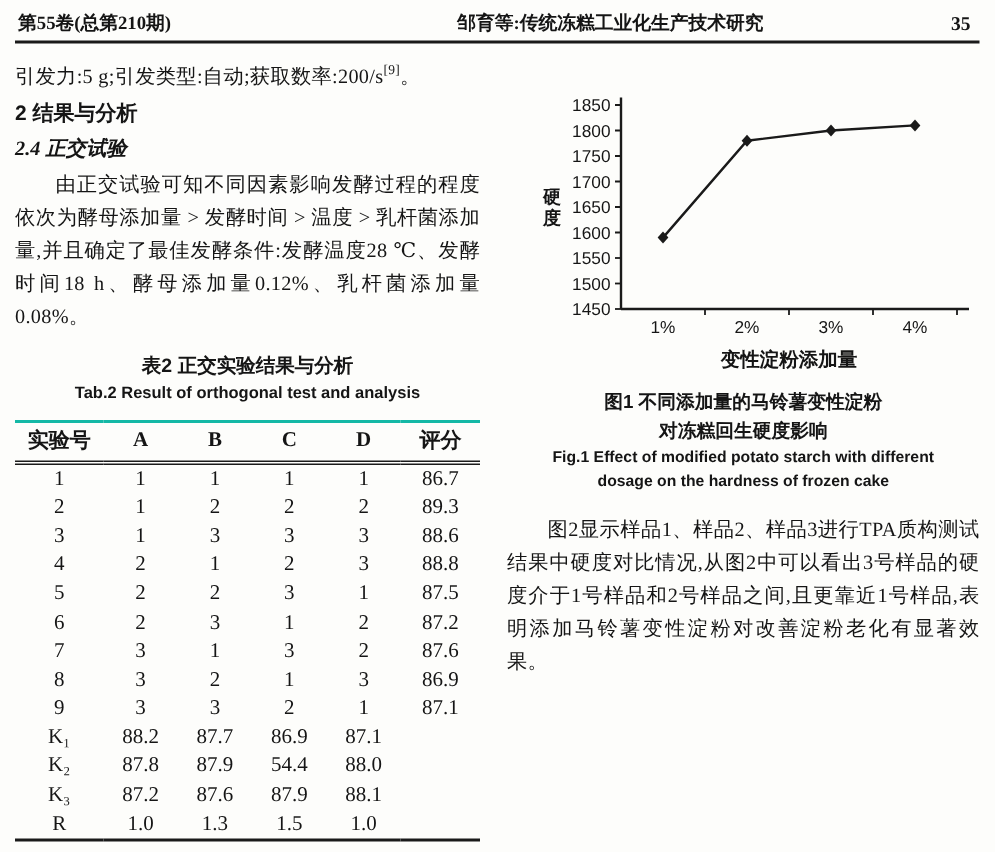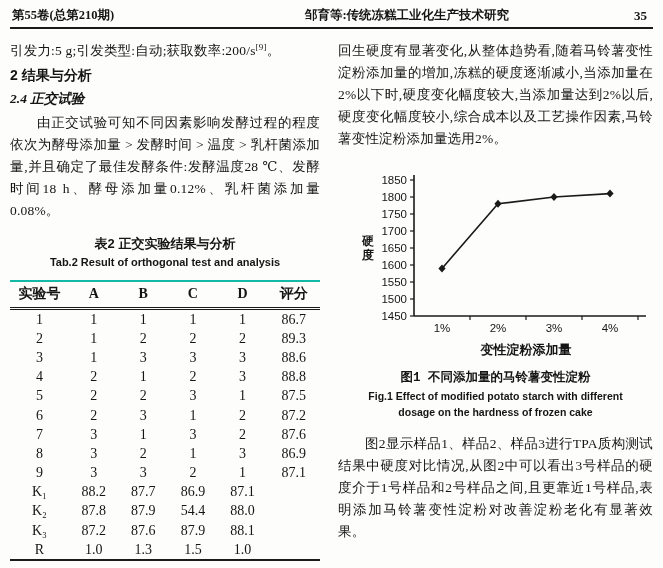--- a/index.html
+++ b/index.html
@@ -60,21 +60,21 @@
   table.orthogonal th {
     font-weight:bold; padding:3px 0 4px 0;
     border-bottom:3px double #1a1a1a;
   }
   table.orthogonal td { padding:1px 0; height:17.2px; }
   .c-exp { width:19%; } .c-a,.c-b,.c-c,.c-d { width:16%; } .c-score { width:17%; }
 
   .figure-block { margin-top:16px; }
   svg.chart { display:block; }
   .fig-caption-zh {
-    font-family:Liberation Mono, monospace;
+    font-family:Liberation Sans, sans-serif;
     font-weight:bold; font-size:12.5px; text-align:center; line-height:19px;
   }
   .fig-caption-en {
     font-family:"Liberation Sans","DejaVu Sans",sans-serif;
     font-weight:bold; font-size:10.5px; text-align:center; line-height:16px;
   }
   .cap-gap { margin-top:7px; }
   .para-bottom { margin-top:13px; }
 </style>
 </head>
@@ -223,21 +223,20 @@
               <td>1.3</td>
               <td>1.5</td>
               <td>1.0</td>
               <td></td>
             </tr>
           </tbody>
       </table>
     </div>
 
     <div class="col-right">
-      <p class="body-text">回生硬度有显著变化,从整体趋势看,随着马铃薯变性淀粉添加量的增加,冻糕的硬度逐渐减小,当添加量在2%以下时,硬度变化幅度较大,当添加量达到2%以后,硬度变化幅度较小,综合成本以及工艺操作因素,马铃薯变性淀粉添加量选用2%。</p>
 
       <div class="figure-block">
         <svg id="chart" class="chart" width="315" height="196" viewBox="0 0 315 196" font-family="Liberation Sans, DejaVu Sans, sans-serif">
             <line x1="76" y1="9" x2="76" y2="150" stroke="#1a1a1a" stroke-width="1.6"></line>
             <line x1="76" y1="150" x2="308" y2="150" stroke="#1a1a1a" stroke-width="1.6"></line>
             <line x1="72" y1="150" x2="76" y2="150" stroke="#1a1a1a" stroke-width="1.2"></line>
             <text x="69" y="154" text-anchor="end" font-size="11.5" fill="#151515">1450</text>
             <line x1="72" y1="133" x2="76" y2="133" stroke="#1a1a1a" stroke-width="1.2"></line>
             <text x="69" y="137" text-anchor="end" font-size="11.5" fill="#151515">1500</text>
             <line x1="72" y1="116" x2="76" y2="116" stroke="#1a1a1a" stroke-width="1.2"></line>
@@ -266,20 +265,21 @@
             <path d="M 104 98.4 L 107.6 102.4 L 104 106.4 L 100.4 102.4 Z" fill="#1a1a1a"></path>
             <path d="M 160 33.80000000000001 L 163.6 37.80000000000001 L 160 41.80000000000001 L 156.4 37.80000000000001 Z" fill="#1a1a1a"></path>
             <path d="M 216 27 L 219.6 31 L 216 35 L 212.4 31 Z" fill="#1a1a1a"></path>
             <path d="M 272 23.599999999999994 L 275.6 27.599999999999994 L 272 31.599999999999994 L 268.4 27.599999999999994 Z" fill="#1a1a1a"></path>
             <text x="30" y="79" text-anchor="middle" font-size="12" font-weight="bold" fill="#151515">硬</text>
             <text x="30" y="93" text-anchor="middle" font-size="12" font-weight="bold" fill="#151515">度</text>
             <text x="188" y="188" text-anchor="middle" font-size="13" font-weight="bold" fill="#151515">变性淀粉添加量</text>
           </svg>
 
         <p class="fig-caption-zh cap-gap">图1  不同添加量的马铃薯变性淀粉</p>
+        <p class="fig-caption-zh">对冻糕回生硬度影响</p>
         <p class="fig-caption-en">Fig.1  Effect of modified potato starch with different</p>
         <p class="fig-caption-en">dosage on the hardness of frozen cake</p>
       </div>
 
       <p class="body-text indent para-bottom">图2显示样品1、样品2、样品3进行TPA质构测试结果中硬度对比情况,从图2中可以看出3号样品的硬度介于1号样品和2号样品之间,且更靠近1号样品,表明添加马铃薯变性淀粉对改善淀粉老化有显著效果。</p>
     </div>
 
   </div>
 </div>
 

